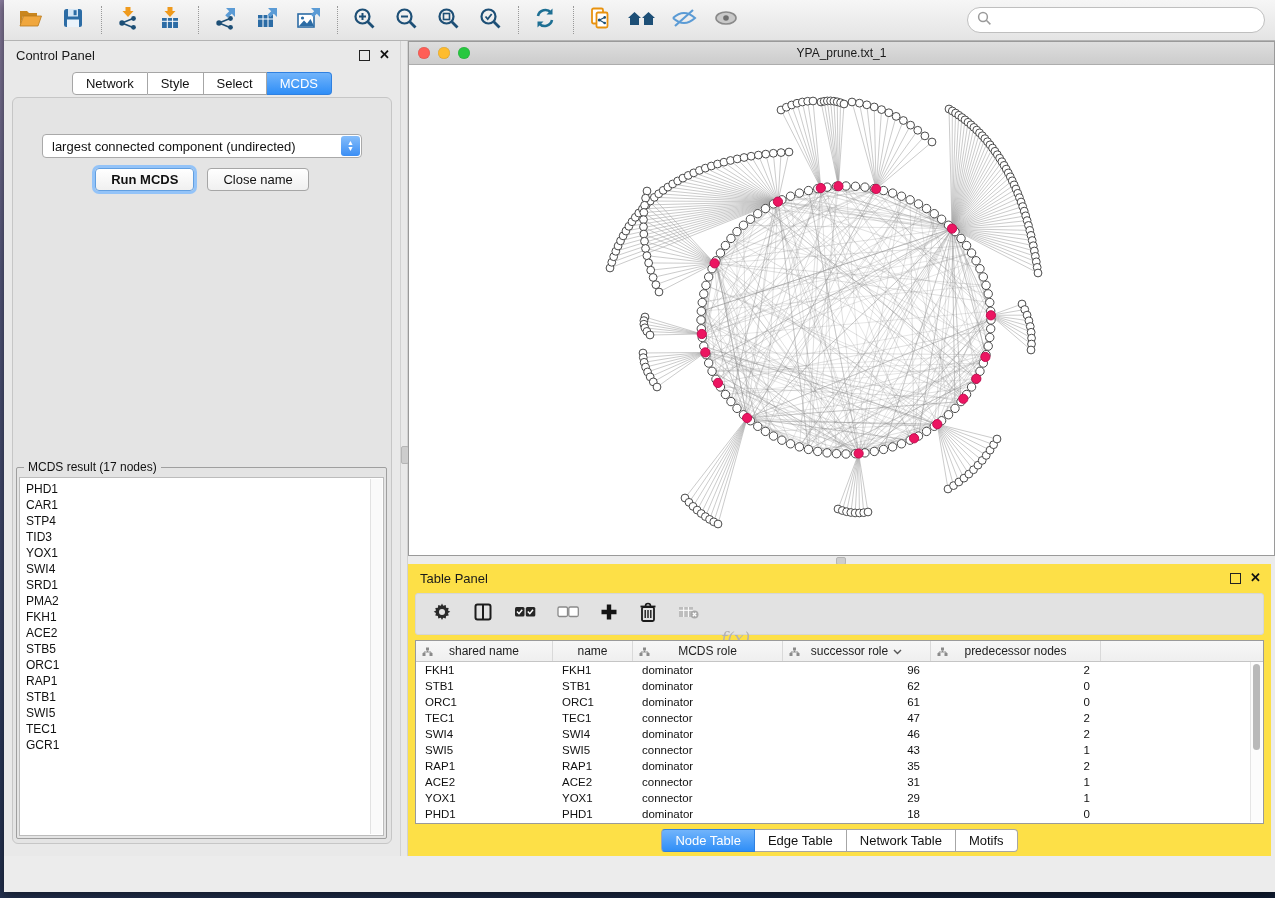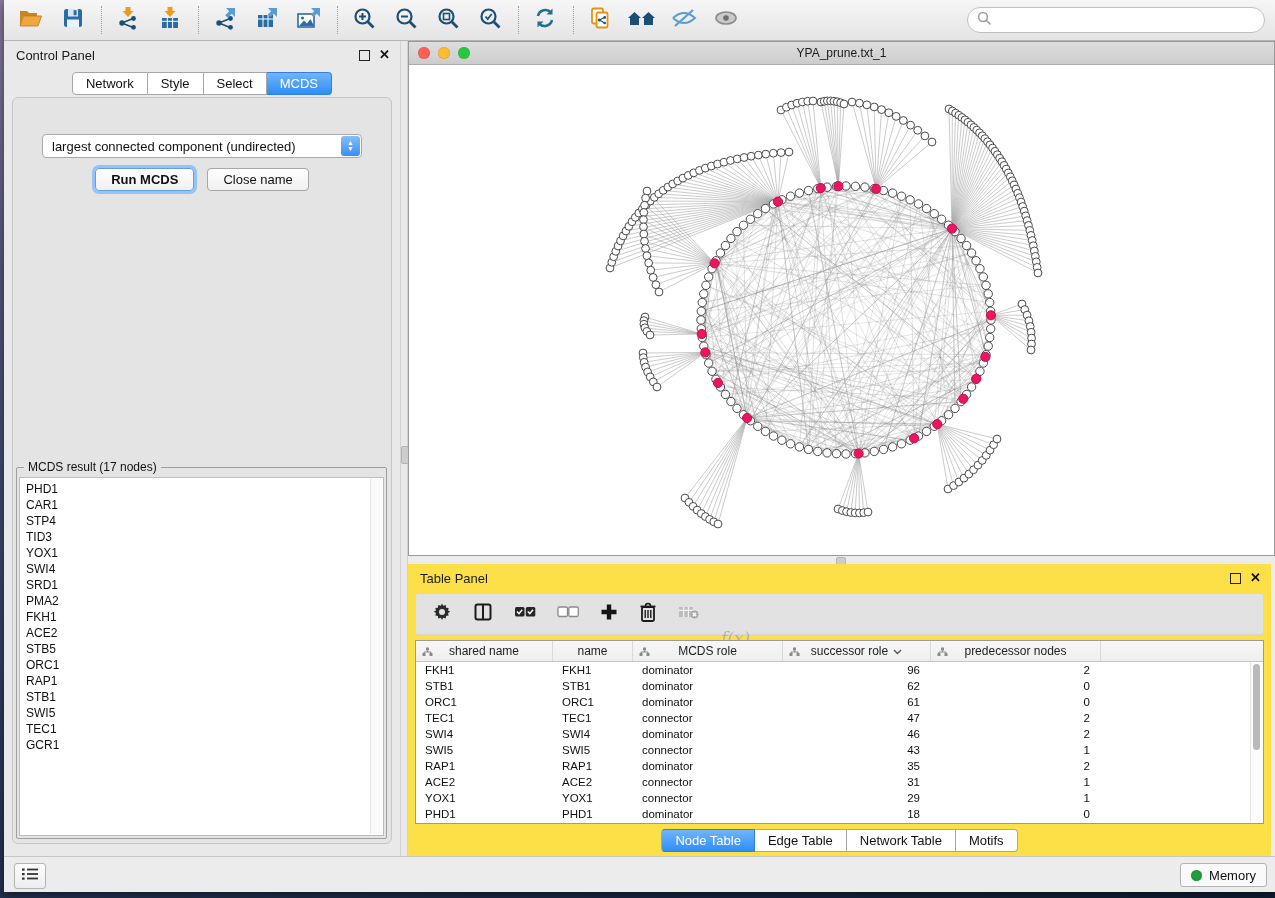--- a/index.html
+++ b/index.html
@@ -1295,33 +1295,13 @@
         </div>
     </div>
     <div class="tp-tabs" id="tp-tabs">
         <div class="seg-btn seg-active">Node Table</div>
         <div class="seg-btn">Edge Table</div>
         <div class="seg-btn">Network Table</div>
         <div class="seg-btn">Motifs</div>
       </div>
   </div>
 
-  <div class="status">
-    <div class="st-left">
-        <span><svg width="18" height="14" viewBox="0 0 18 14">
-            <g stroke="#333" stroke-width="1.8">
-              <line x1="6" y1="2.5" x2="17" y2="2.5"></line>
-              <line x1="6" y1="7" x2="17" y2="7"></line>
-              <line x1="6" y1="11.5" x2="17" y2="11.5"></line>
-            </g>
-            <g fill="#333">
-              <rect x="1" y="1.5" width="2.6" height="2.2"></rect>
-              <rect x="1" y="6" width="2.6" height="2.2"></rect>
-              <rect x="1" y="10.5" width="2.6" height="2.2"></rect>
-            </g>
-          </svg></span>
-      </div>
-    <div class="mem">
-      <span class="mem-dot"></span>
-      <span>Memory</span>
-    </div>
-  </div>
 </div>
 
 </body></html>

